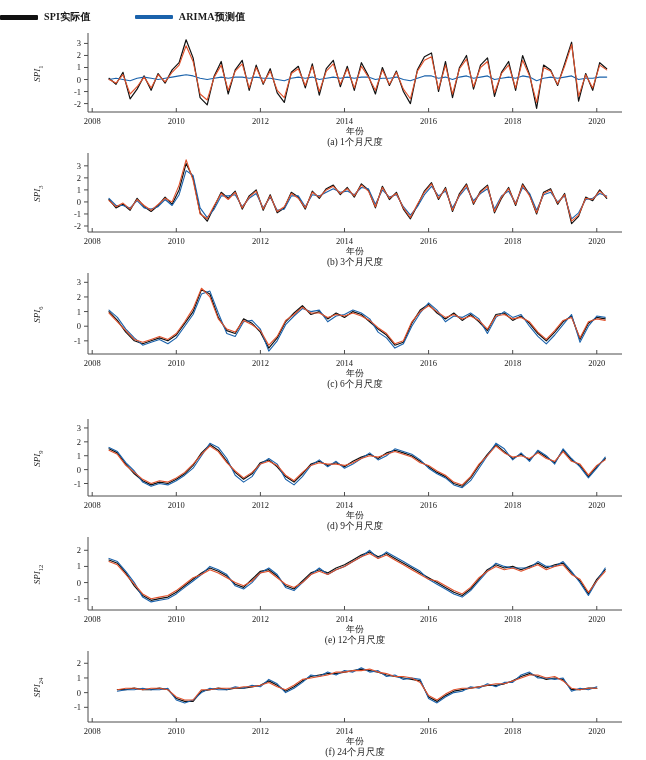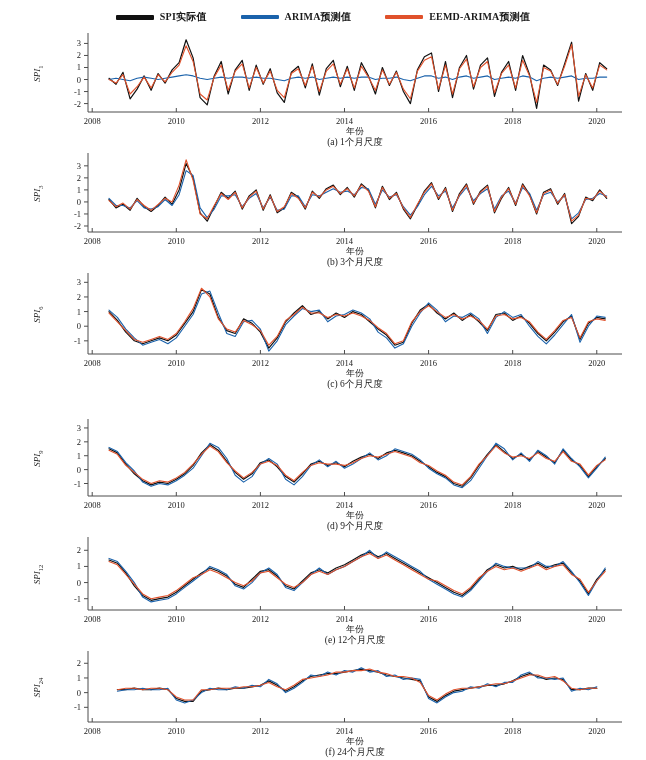--- a/index.html
+++ b/index.html
@@ -1,41 +1,37 @@
 <!DOCTYPE html>
 <html><head>
 <meta charset="utf-8">
 <style>
   html,body{margin:0;padding:0;background:#ffffff;}
   body{width:646px;height:760px;overflow:hidden;font-family:"Liberation Serif","DejaVu Serif",serif;color:#1a1a1a;}
   .figure{width:646px;padding-top:6px;}
-  .legend{display:flex;justify-content:center;align-items:center;gap:34px;height:22px;font-family:Liberation Serif, serif;}
+  .legend{display:flex;align-items:center;gap:44px;height:22px;font-family:Liberation Serif, serif;}
   .legend-item{display:flex;align-items:center;gap:6px;}
   .swatch{display:inline-block;width:38px;height:4px;border-radius:1px;}
   .swatch-thick{height:5px;}
   .legend-label{font-size:10px;font-weight:bold;letter-spacing:0.2px;}
   .panels svg{display:block;}
   svg text{font-family:"Liberation Serif","DejaVu Serif",serif;fill:#1a1a1a;}
 </style>
 </head>
 <body>
 
 <div class="figure">
   <div class="legend">
     <div class="legend-item">
       <span class="swatch swatch-thick" style="background: rgb(17, 17, 17);"></span>
       <span class="legend-label">SPI实际值</span>
     </div>
     <div class="legend-item">
       <span class="swatch" style="background: rgb(26, 98, 171);"></span>
       <span class="legend-label">ARIMA预测值</span>
-    </div>
-    <div class="legend-item">
-      <span class="swatch" style="background: rgb(224, 81, 43);"></span>
-      <span class="legend-label">EEMD-ARIMA预测值</span>
     </div>
   </div>
   <div class="panels">
       <svg width="646" height="120" viewBox="0 0 646 120">
         <g>
           <line x1="88" y1="5" x2="88" y2="84" stroke="#4d4d4d" stroke-width="1"></line>
           <line x1="88" y1="84" x2="622" y2="84" stroke="#4d4d4d" stroke-width="1"></line>
           <line x1="88" y1="15.421875" x2="84" y2="15.421875" stroke="#4d4d4d" stroke-width="1"></line>
           <text x="81" y="18.421875" text-anchor="end" font-size="8.5">3</text>
           <line x1="88" y1="27.453125" x2="84" y2="27.453125" stroke="#4d4d4d" stroke-width="1"></line>

